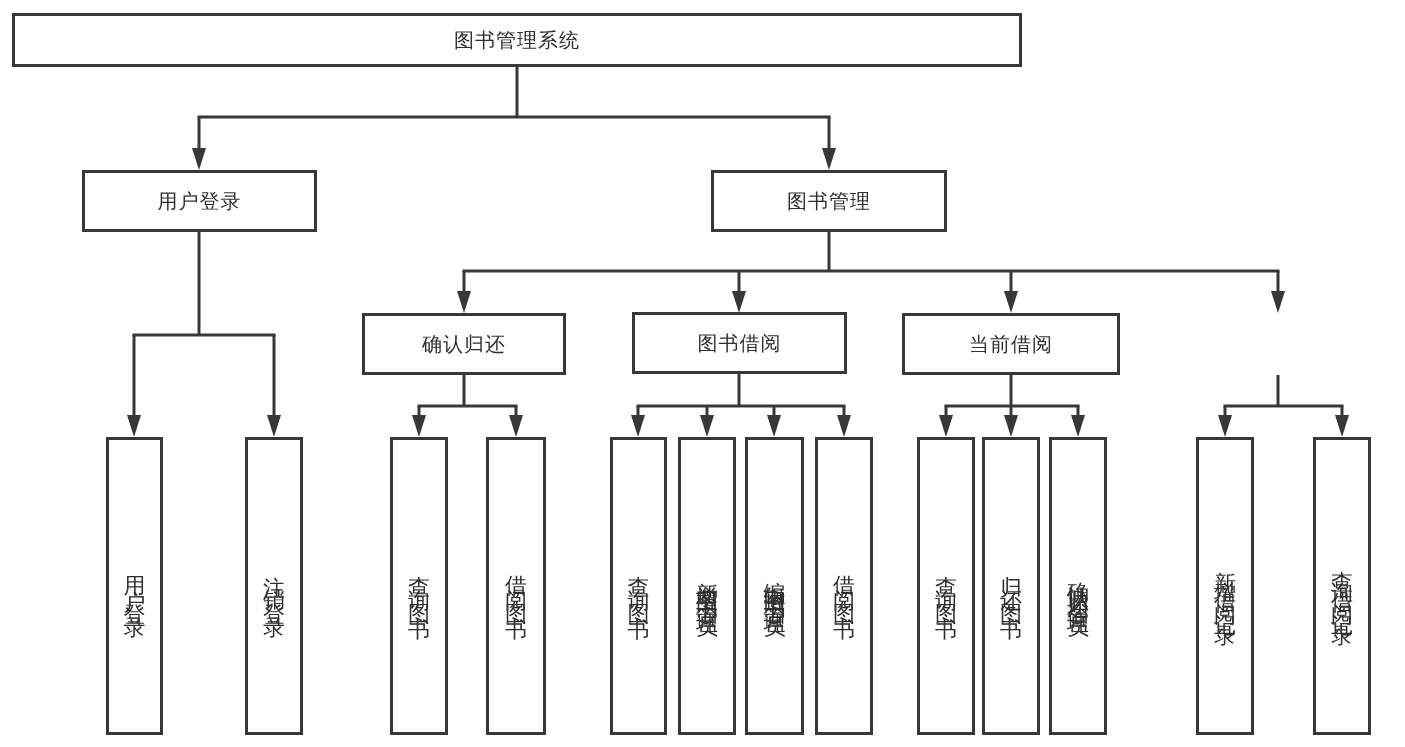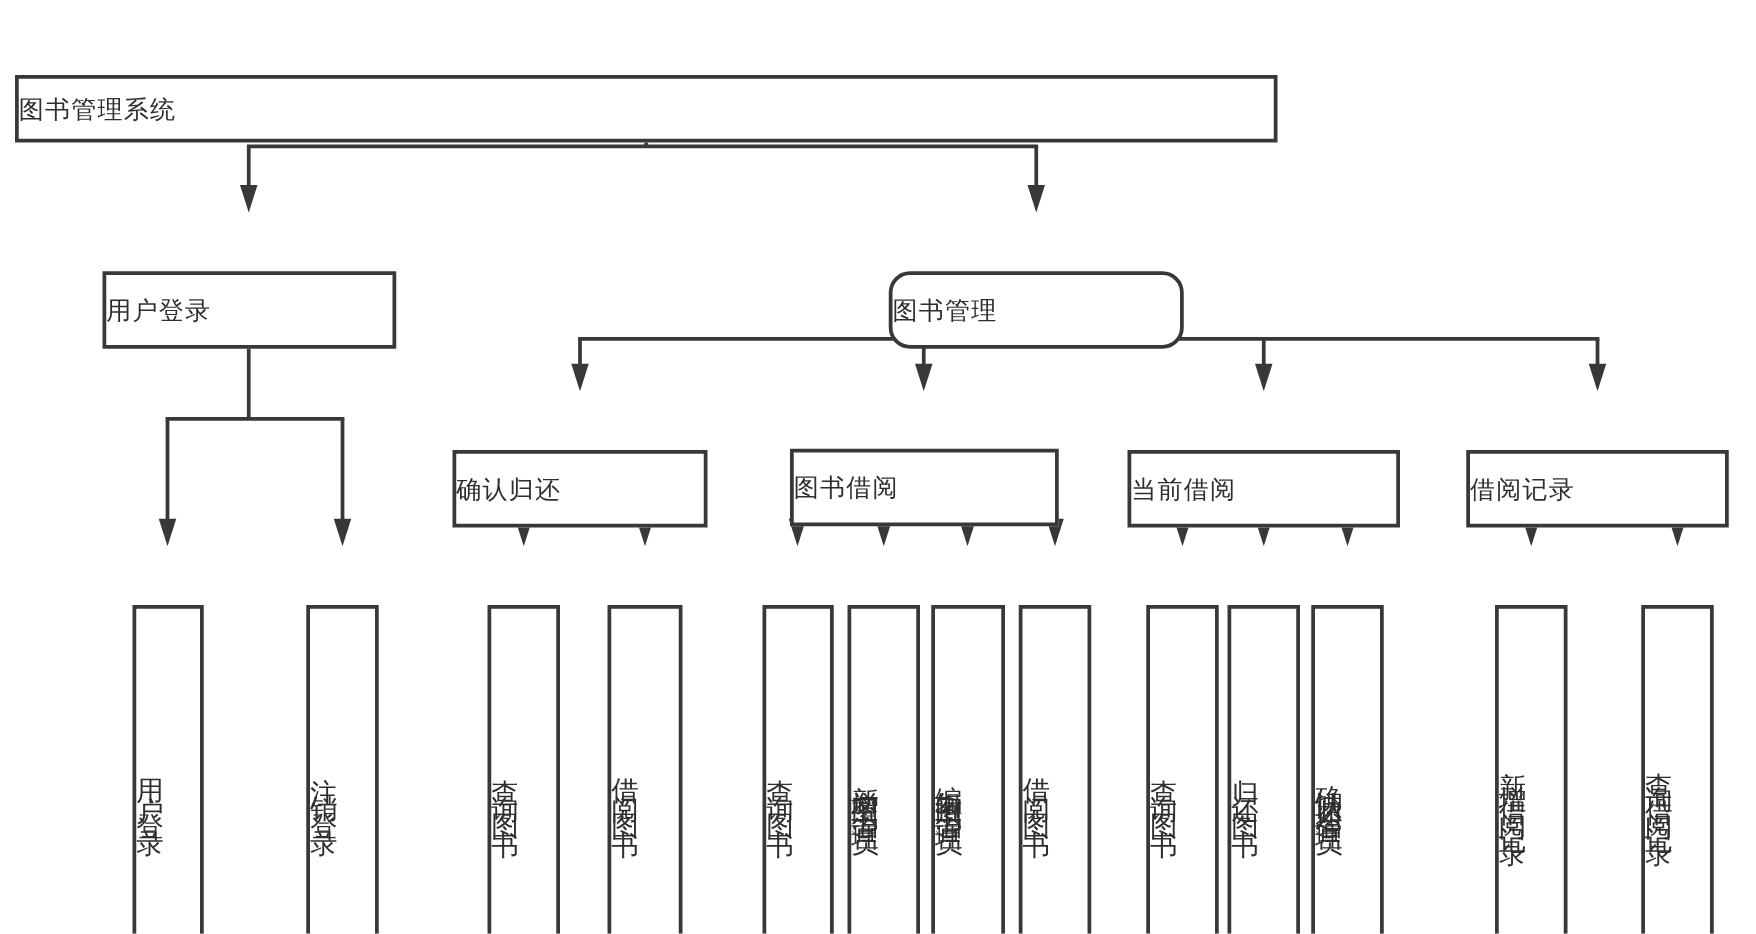--- a/index.html
+++ b/index.html
@@ -22,24 +22,23 @@
     height: 747px;
     z-index: 1;
   }
   .node {
     position: absolute;
     box-sizing: border-box;
     background: #ffffff;
     border: 3px solid #383838;
     display: flex;
     align-items: center;
-    justify-content: flex-start;
+    justify-content: center;
     z-index: 2;
     color: #2e2e2e;
-    margin-top: 47px;
   }
   .h-node {
     font-size: 20px;
     letter-spacing: 1px;
     white-space: nowrap;
   }
   .leaf .v-label {
     writing-mode: vertical-rl;
     text-orientation: mixed;
     font-size: 22px;
@@ -120,35 +119,32 @@
       <polygon points="1335,415 1349,415 1342,437" fill="#383838"></polygon>
     </svg>
 
   <div class="node h-node" style="left:12px; top:13px; width:1010px; height:54px;">
     <span>图书管理系统</span>
   </div>
 
   <div class="node h-node" style="left:82px; top:170px; width:235px; height:62px;">
     <span>用户登录</span>
   </div>
-  <div class="node h-node" style="left:711px; top:170px; width:236px; height:62px;border-radius:17px;">
+  <div class="node h-node" style="left:711px; top:170px; width:236px; height:62px;">
     <span>图书管理</span>
   </div>
 
   <div class="node h-node" style="left:362px; top:313px; width:204px; height:62px;">
     <span>确认归还</span>
   </div>
   <div class="node h-node" style="left:902px; top:313px; width:218px; height:62px;">
     <span>当前借阅</span>
   </div>
   <div class="node h-node" style="left:632px; top:312px; width:215px; height:62px;">
     <span>图书借阅</span>
-  </div>
-  <div class="node h-node" style="left:1173px; top:313px; width:210px; height:62px;">
-    <span>借阅记录</span>
   </div>
 
   <div class="node leaf" style="left:106px; top:437px; width:57px; height:298px;">
     <span class="v-label ls-wide">用户登录</span>
   </div>
   <div class="node leaf" style="left:245px; top:437px; width:58px; height:298px;">
     <span class="v-label ls-wide">注销登录</span>
   </div>
 
   <div class="node leaf" style="left:390px; top:437px; width:58px; height:298px;">

